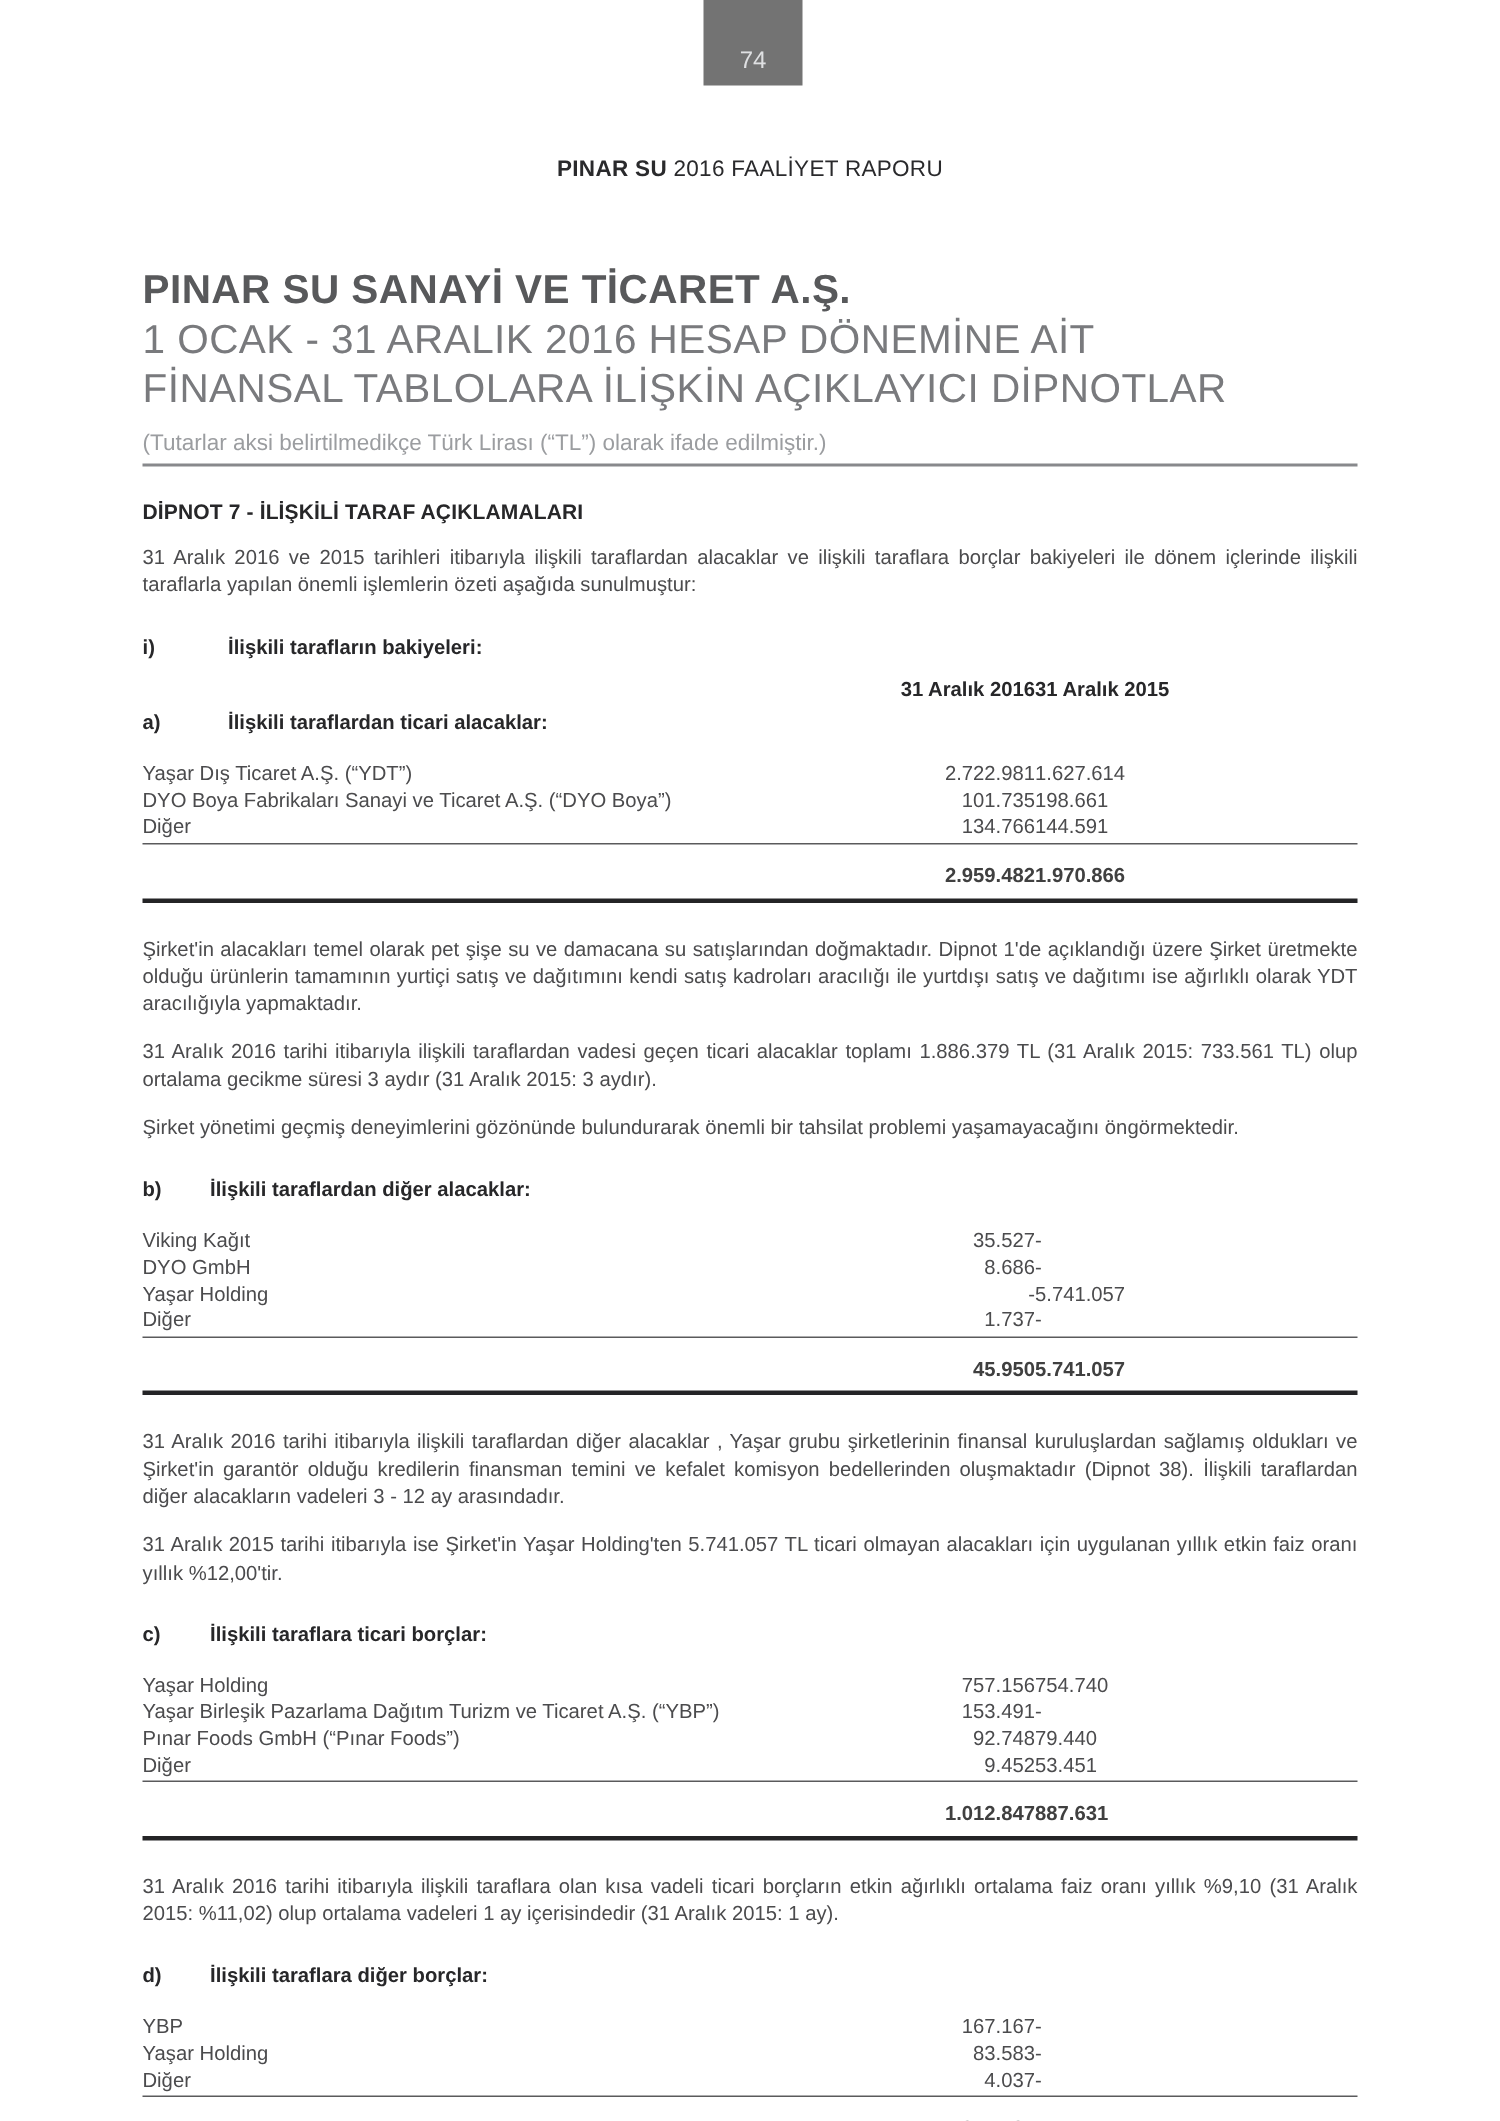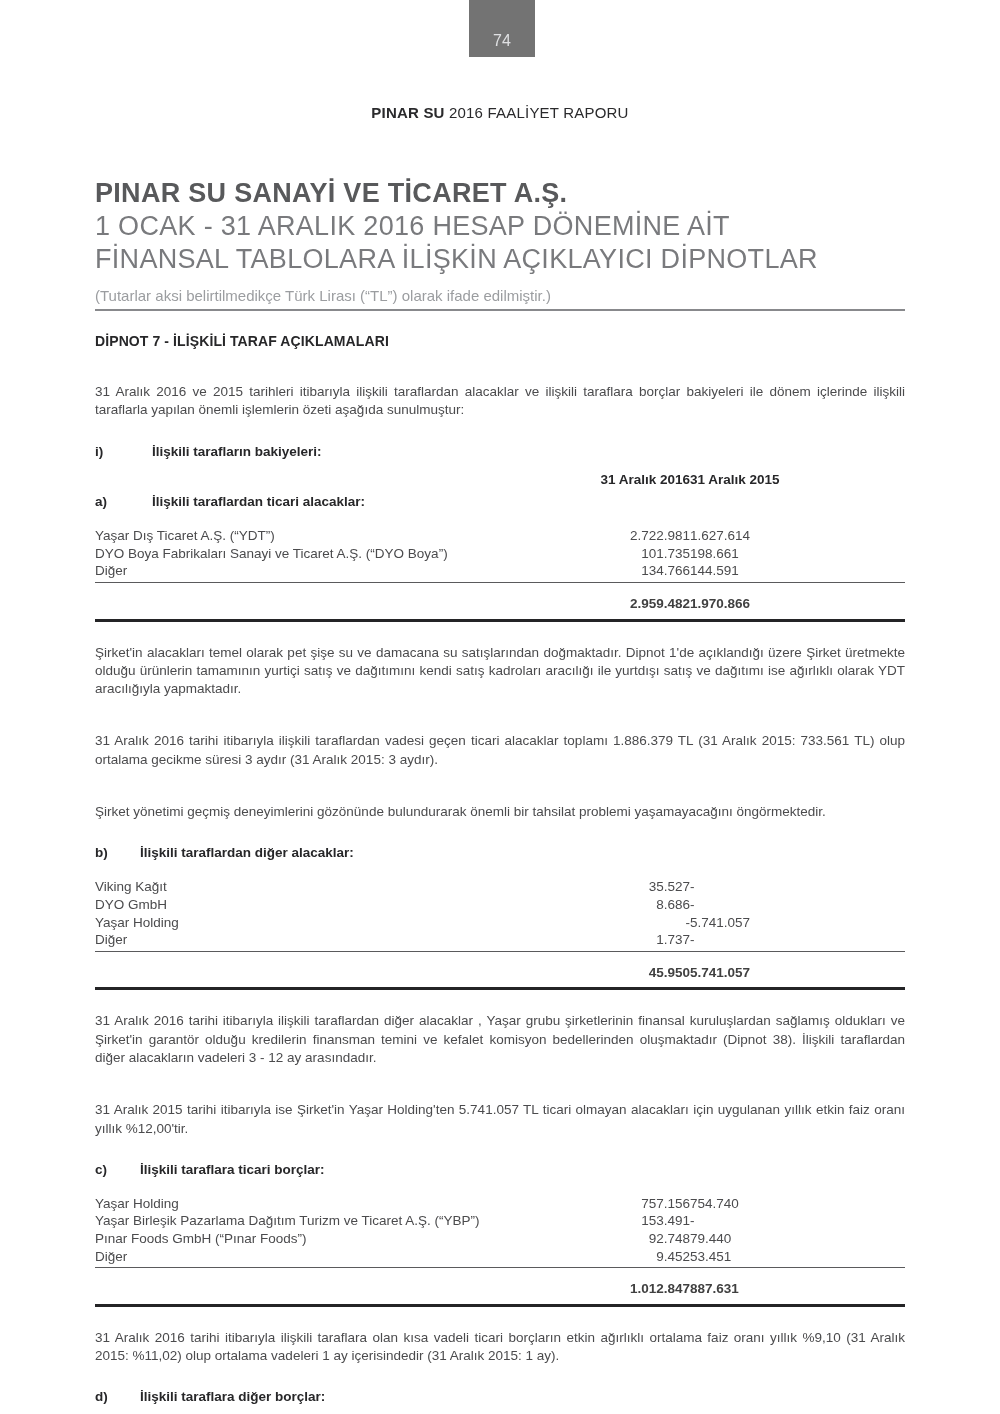--- a/index.html
+++ b/index.html
@@ -53,21 +53,21 @@
     border-bottom: 2px solid #88898c;
   }
 
   .note-heading {
     margin-top: 22px;
     font-size: 14px; font-weight: bold; color: #272729;
     letter-spacing: 0.1px;
   }
 
   .para {
-    margin-top: 34px;
+    margin-top: 14px;
     font-size: 13.5px; line-height: 18.3px;
     text-align: justify;
     color: #4b4b4d;
   }
 
   .item-line {
     display: flex;
     font-size: 13.5px; font-weight: bold; color: #272729;
   }
   .item-line .marker { width: 57px; flex: none; }

